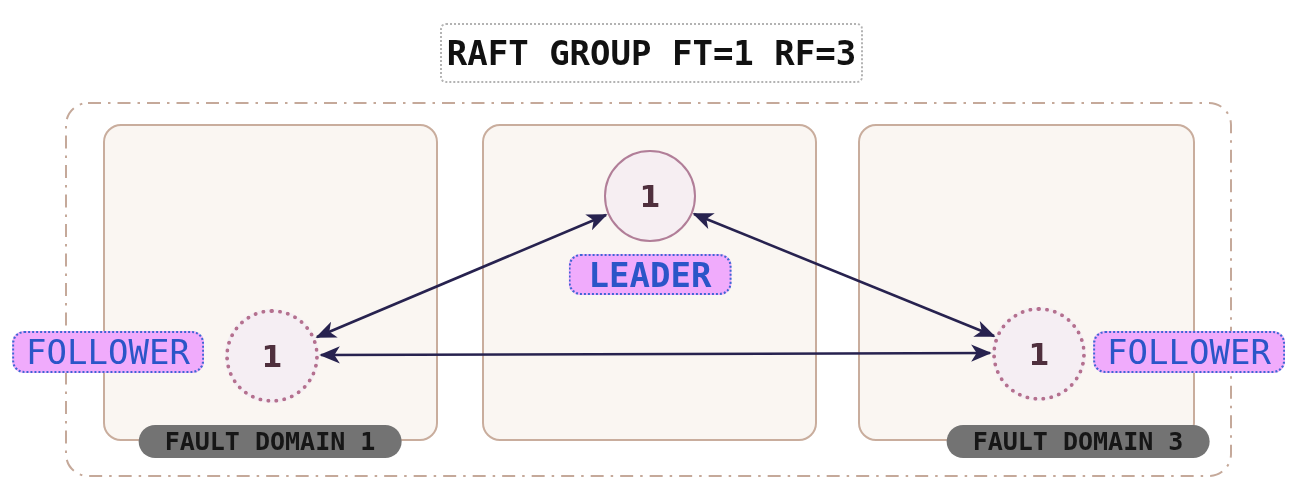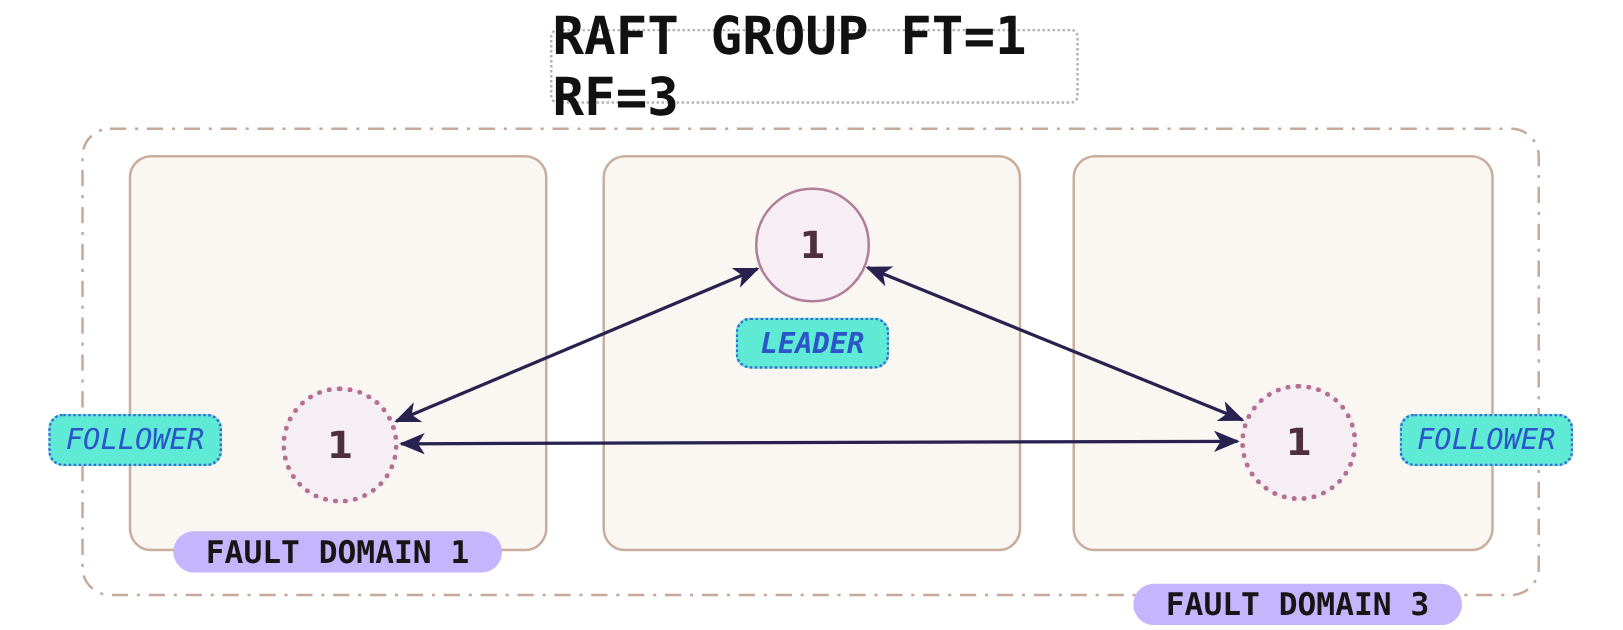--- a/index.html
+++ b/index.html
@@ -25,21 +25,21 @@
   .fd2 { left: 482px; width: 335px; }
   .fd3 { left: 858px; width: 337px; }
   .layer-arrows { z-index: 2; }
   .title-box {
     position: absolute; left: 440px; top: 23px; width: 423px; height: 60px;
     background: #ffffff;
     border: 2px dotted #b3b3b3;
     border-radius: 6px;
     box-sizing: border-box;
     display: flex; align-items: center; justify-content: center;
-    font-size: 42px; font-weight: bold; color: #111111;
+    font-size: 34px; font-weight: bold; color: #111111;
     z-index: 3;
   }
   .node-circle {
     position: absolute;
     border-radius: 50%;
     box-sizing: border-box;
     display: flex; align-items: center; justify-content: center;
     z-index: 3;
   }
   .node-leader {
@@ -53,49 +53,48 @@
   }
   .node-f1 { left: 225px; top: 309px; width: 94px; height: 94px; }
   .node-f3 { left: 992px; top: 307px; width: 94px; height: 94px; }
   .node-num {
     font-family: "DejaVu Sans", sans-serif;
     font-size: 30px; font-weight: bold; color: #4f2f3d;
   }
   .role-pill {
     position: absolute;
     transform: translateX(-50%);
-    background: #5eead4;
+    background: #f0abfc;
     border: 2px dotted #3f66d4;
     border-radius: 12px;
     box-sizing: border-box;
     display: flex; align-items: center; justify-content: center;
     color: #2b55c8;
-    font-size: 23px;
+    font-size: 34px;
     padding: 0 12px;
     z-index: 3;
     white-space: nowrap;
-    font-style: italic;
   }
   .role-leader { left: 650px; top: 254px; height: 41px; font-weight: bold; padding: 0 18px; }
   .role-follower-left  { left: 108px;  top: 331px; height: 42px; }
   .role-follower-right { left: 1189px; top: 331px; height: 42px; }
   .fd-label {
     position: absolute; top: 425px; height: 33px;
     transform: translateX(-50%);
-    background: #c4b5fd;
+    background: #737373;
     border-radius: 17px;
     display: flex; align-items: center; justify-content: center;
     padding: 0 26px;
     font-size: 25px; font-weight: bold; color: #161616;
     z-index: 3;
     white-space: nowrap;
   }
   .fd-label-1 { left: 270px; }
   .fd-label-2 { left: 660px; }
-  .fd-label-3 { left: 1038px; margin-top: 42px; }
+  .fd-label-3 { left: 1078px; }
 </style>
 </head>
 <body>
 
 <div class="canvas">
 
   <svg class="layer layer-container">
     <rect x="66" y="103" width="1165" height="373" rx="22" ry="22" fill="none" stroke="#c5a99a" stroke-width="2" stroke-dasharray="13 7 2.5 7"></rect>
   </svg>
 

